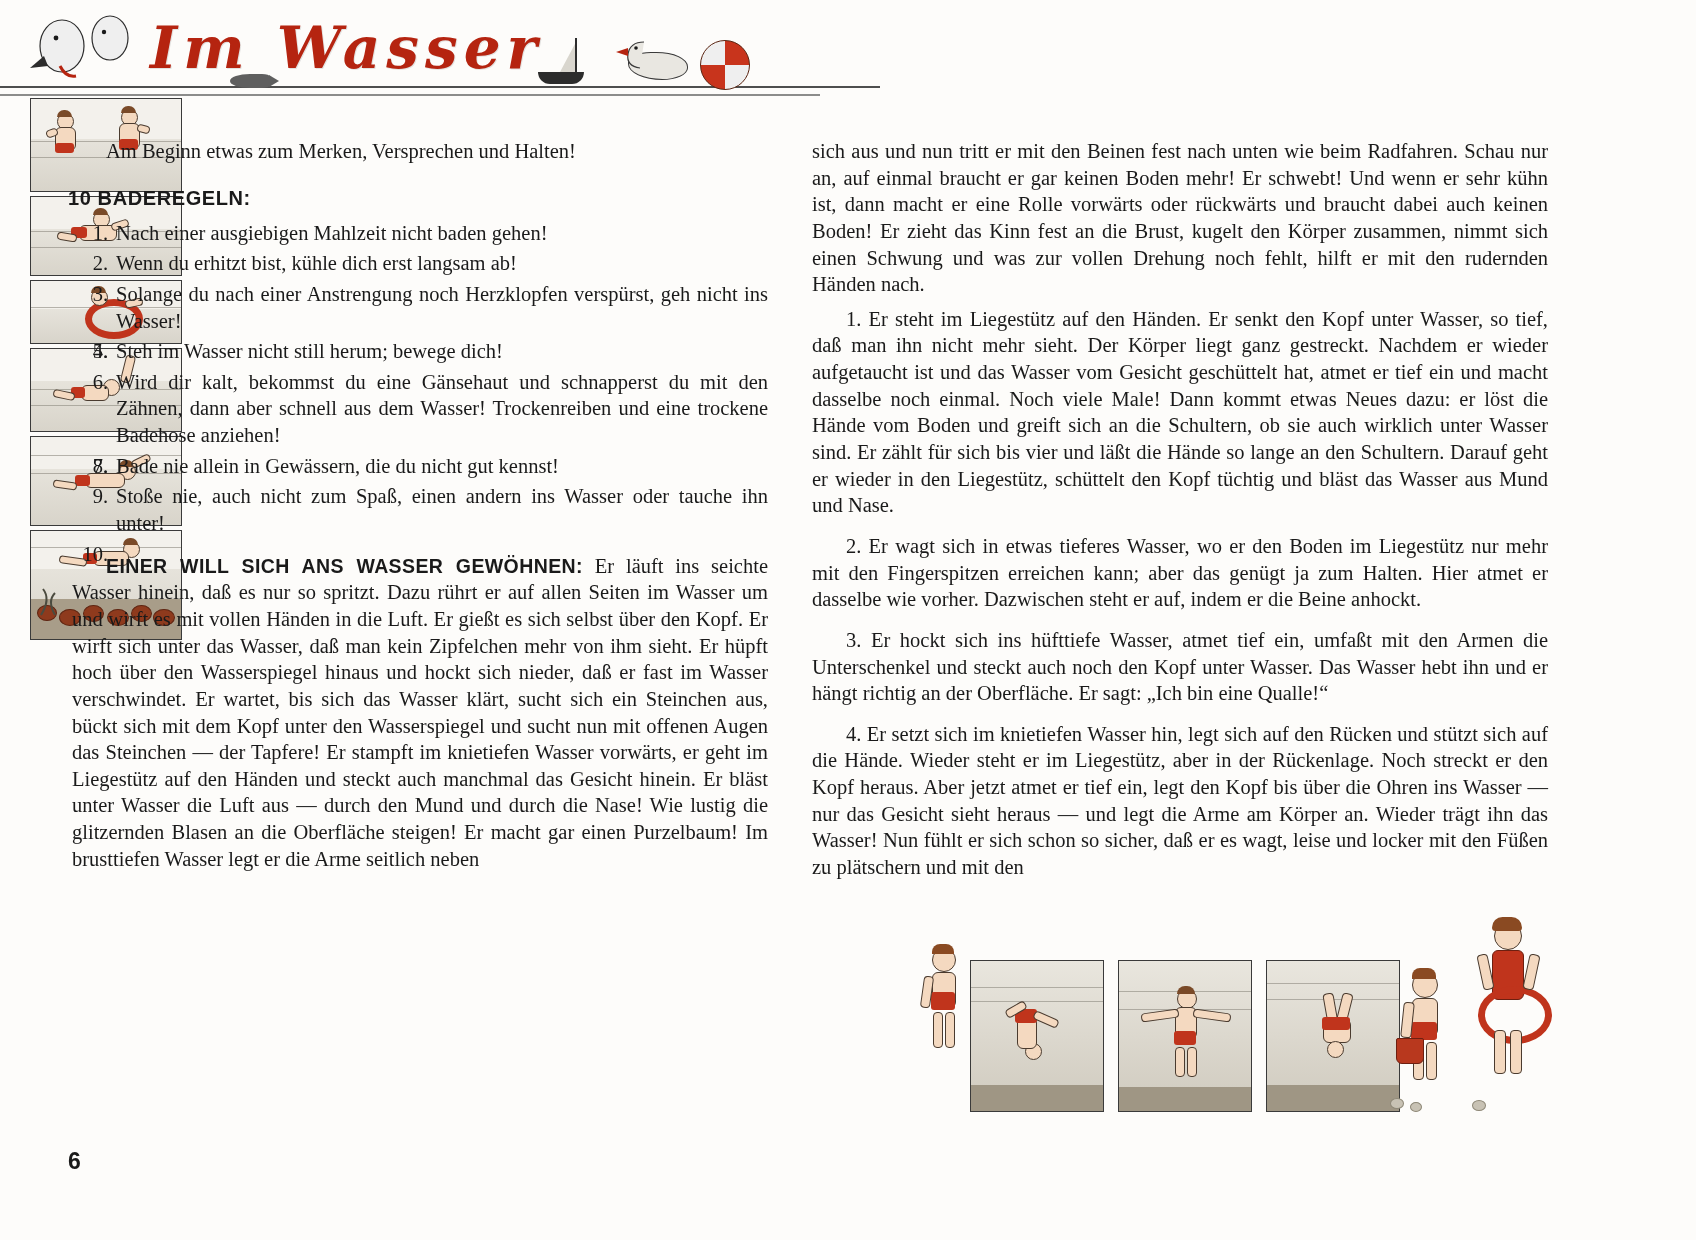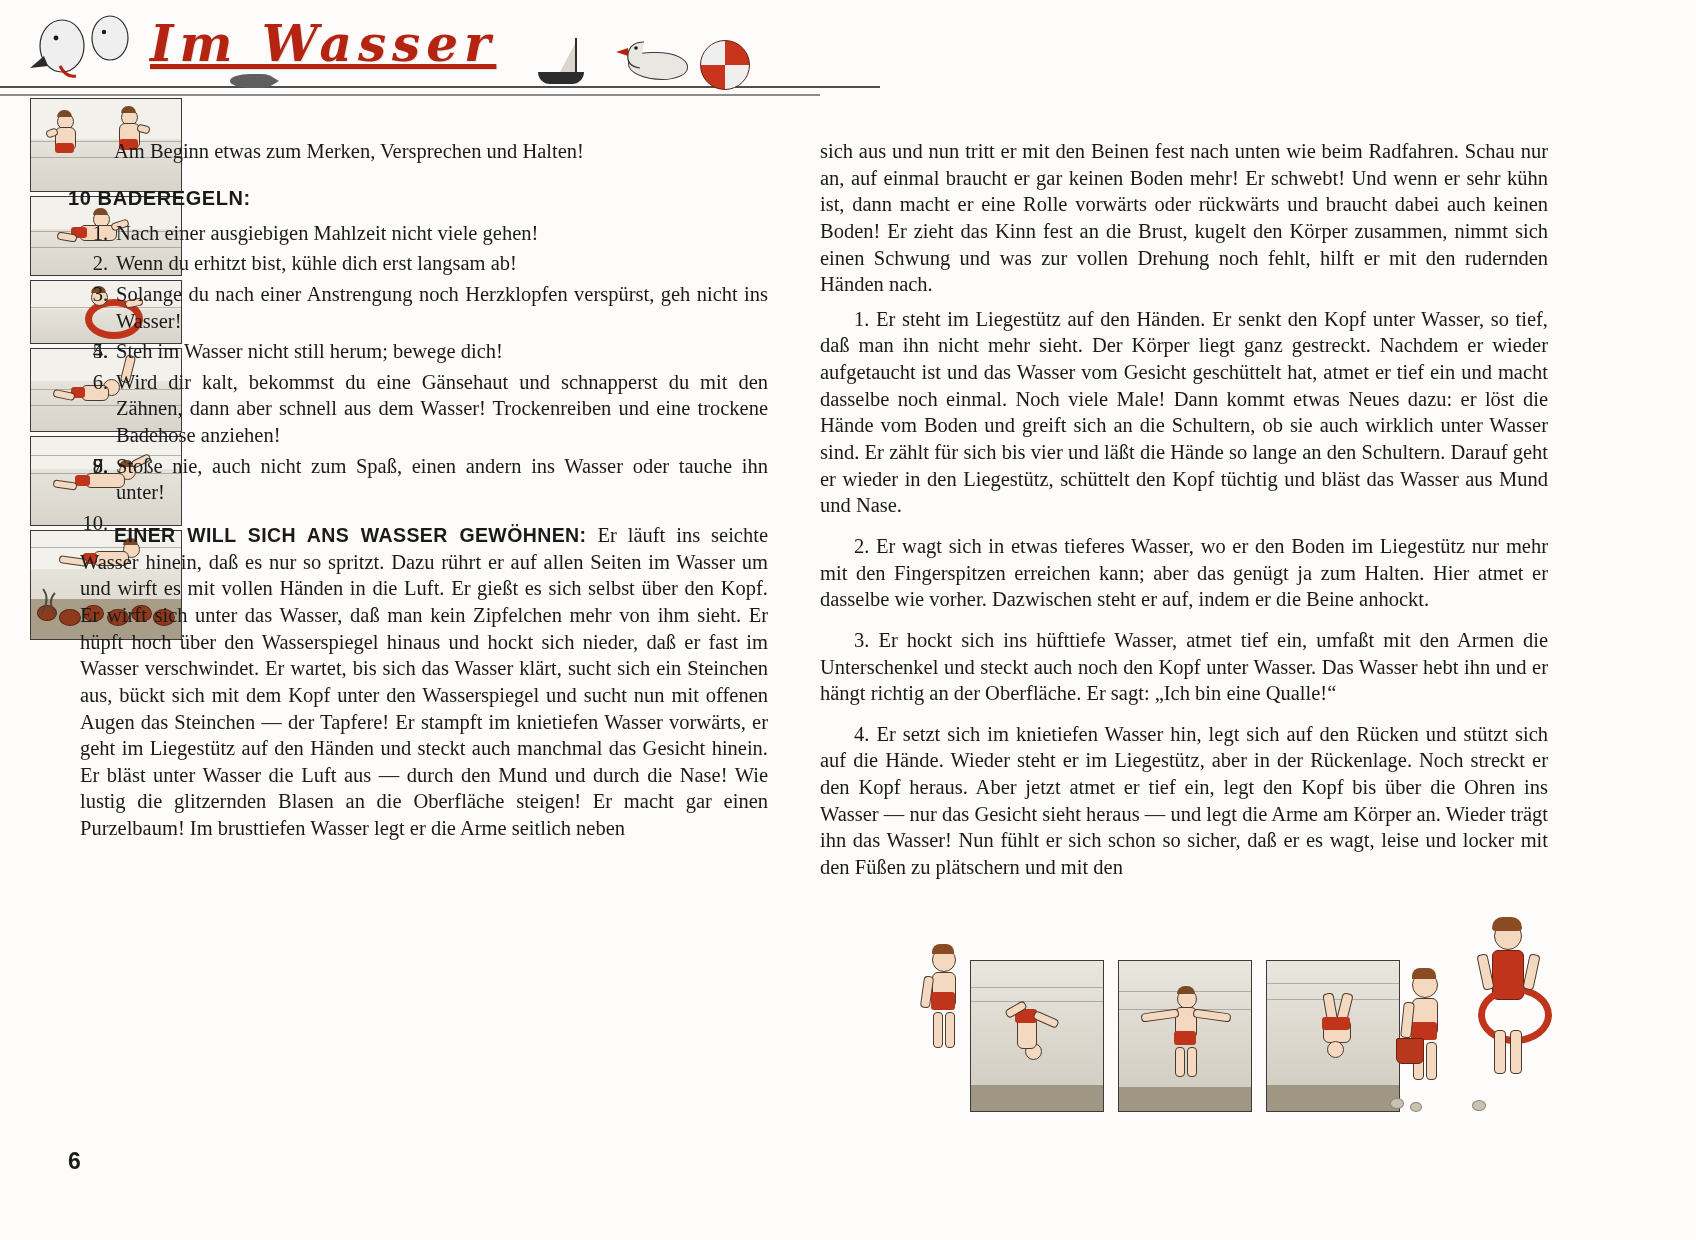--- a/index.html
+++ b/index.html
@@ -28,44 +28,43 @@
     width: 900px;
     height: 110px;
   }
   .banner-title {
     position: absolute;
     left: 150px;
     top: 14px;
     font-family: "DejaVu Serif", serif;
     font-style: italic;
     font-weight: bold;
-    font-size: 50px;
+    font-size: 58px;
     color: #b52410;
     letter-spacing: 6px;
     text-shadow: 1px 1px 0 rgba(0,0,0,0.10);
     white-space: nowrap;
-    text-decoration: underline;
   }
 
   
   .col-left {
     position: absolute;
     left: 68px;
     top: 138px;
     width: 700px;
   }
   .col-right {
     position: absolute;
     left: 808px;
     top: 138px;
     width: 740px;
   }
 
   p.body {
-    margin: 0 0 8px 12px;
+    margin: 0 0 8px 4px;
     font-size: 20.5px;
     line-height: 1.30;
     text-align: justify;
     text-justify: inter-word;
   }
   p.indent { text-indent: 34px; }
 
   .lead {
     font-weight: bold;
     font-family: "Liberation Sans", sans-serif;
@@ -403,21 +402,21 @@
 
   <div class="col-left">
 
     <p class="body indent">Am Beginn etwas zum Merken, Versprechen und Halten!</p>
 
     <h2 class="section first">10 BADEREGELN:</h2>
 
     <ol class="rules">
       <li>
         <span class="num">1.</span>
-        <span>Nach einer ausgiebigen Mahlzeit nicht viele gehen!</span>
+        <span>Nach einer ausgiebigen Mahlzeit nicht baden gehen!</span>
       </li>
       <li>
         <span class="num">2.</span>
         <span>Wenn du erhitzt bist, kühle dich erst langsam ab!</span>
       </li>
       <li>
         <span class="num">3.</span>
         <span>Solange du nach einer Anstrengung noch Herzklopfen verspürst, geh nicht ins Wasser!</span>
       </li>
       <li>
@@ -429,20 +428,21 @@
       </li>
       <li>
         <span class="num">6.</span>
         <span>Wird dir kalt, bekommst du eine Gänsehaut und schnapperst du mit den Zähnen, dann aber schnell aus dem Wasser! Trockenreiben und eine trockene Badehose anziehen!</span>
       </li>
       <li>
         <span class="num">7.</span>
       </li>
       <li>
         <span class="num">8.</span>
+        <span>Bade nie allein in Gewässern, die du nicht gut kennst!</span>
       </li>
       <li>
         <span class="num">9.</span>
         <span>Stoße nie, auch nicht zum Spaß, einen andern ins Wasser oder tauche ihn unter!</span>
       </li>
       <li>
         <span class="num">10.</span>
       </li>
     </ol>
 

